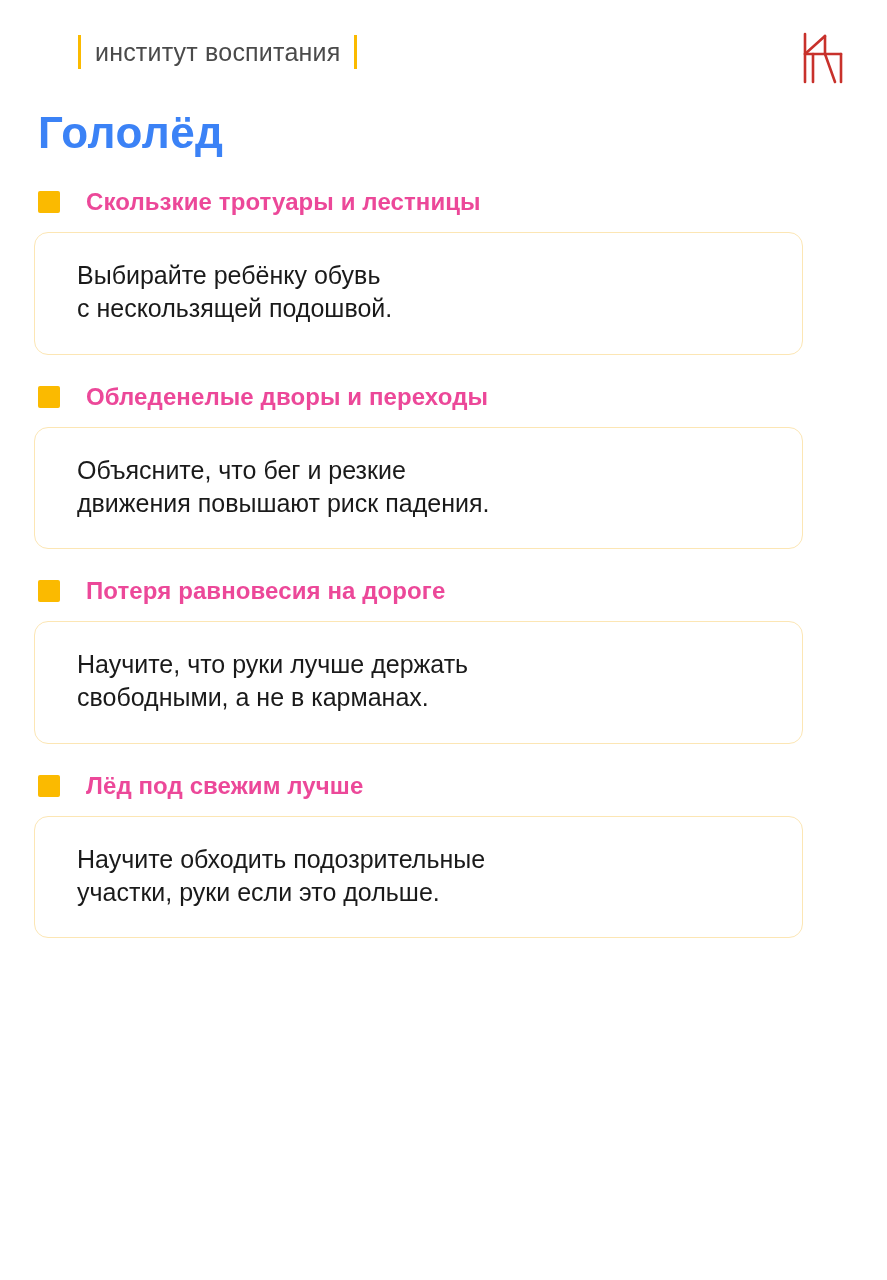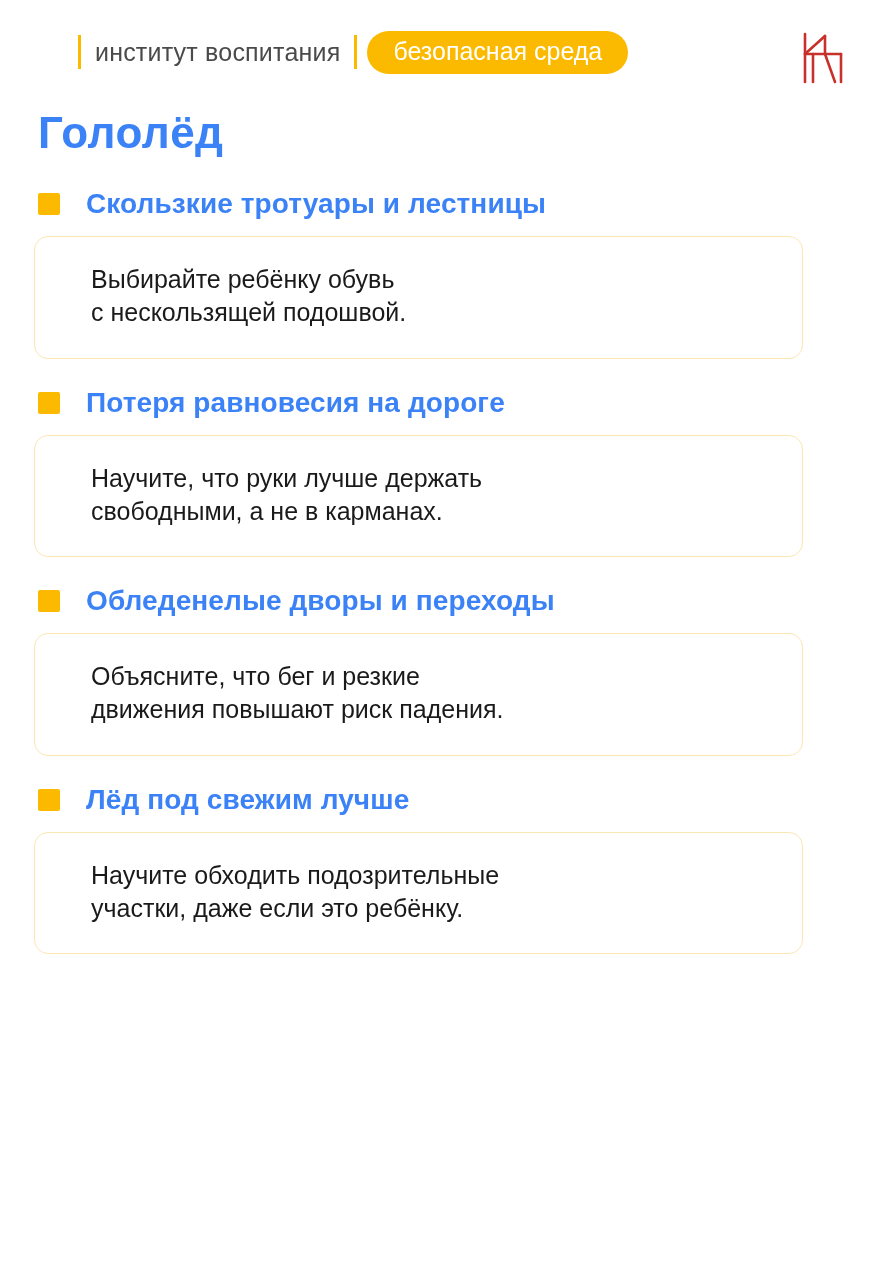--- a/index.html
+++ b/index.html
@@ -88,30 +88,30 @@
   }
   .bullet {
     width: 22px;
     height: 22px;
     background: #FBBA00;
     border-radius: 2px;
     flex: 0 0 auto;
     margin-right: 26px;
   }
   .block-title {
-    font-size: 28px;
+    font-size: 24px;
     font-weight: bold;
-    color: #3b82f6;
+    color: #ec4899;
     letter-spacing: .1px;
     text-align: right;
   }
   .card {
     border: 1.5px solid #FCE6B4;
     border-radius: 14px;
-    padding: 26px 30px 28px 56px;
+    padding: 26px 30px 28px 42px;
     box-sizing: border-box;
     background: #ffffff;
     margin-left: 0;
     margin-right: 50px;
   }
   .card-text {
     font-size: 25px;
     color: #1a1a1a;
     line-height: 1.33;
     white-space: pre-line;
@@ -120,21 +120,20 @@
 </head>
 <body>
 
 <div class="page">
 
   <div class="header">
     <div class="brand">
       <div class="brand-bar"></div>
       <div class="brand-text">институт воспитания</div>
       <div class="brand-divider"></div>
-      <div class="pill">безопасная среда</div>
     </div>
     <svg class="logo" viewBox="0 0 62 56">
       <g stroke="#C8312B" stroke-width="2.6" fill="none" stroke-linecap="round">
         <line x1="14" y1="4" x2="14" y2="52"></line>
         <line x1="14" y1="24" x2="50" y2="24"></line>
         <line x1="50" y1="24" x2="50" y2="52"></line>
         <line x1="14" y1="24" x2="34" y2="6"></line>
         <line x1="34" y1="6" x2="34" y2="24"></line>
         <line x1="34" y1="24" x2="44" y2="52"></line>
         <line x1="22" y1="24" x2="22" y2="52"></line>
@@ -151,43 +150,43 @@
     </div>
     <div class="card">
       <div class="card-text">Выбирайте ребёнку обувь
 с нескользящей подошвой.</div>
     </div>
   </div>
 
   <div class="block">
     <div class="block-head">
       <span class="bullet"></span>
+      <span class="block-title">Обледенелые дворы и переходы</span>
+    </div>
+    <div class="card">
+      <div class="card-text">Объясните, что бег и резкие
+движения повышают риск падения.</div>
+    </div>
+  </div>
+
+  <div class="block">
+    <div class="block-head">
+      <span class="bullet"></span>
       <span class="block-title">Потеря равновесия на дороге</span>
     </div>
     <div class="card">
       <div class="card-text">Научите, что руки лучше держать
 свободными, а не в карманах.</div>
     </div>
   </div>
 
   <div class="block">
     <div class="block-head">
       <span class="bullet"></span>
-      <span class="block-title">Обледенелые дворы и переходы</span>
-    </div>
-    <div class="card">
-      <div class="card-text">Объясните, что бег и резкие
-движения повышают риск падения.</div>
-    </div>
-  </div>
-
-  <div class="block">
-    <div class="block-head">
-      <span class="bullet"></span>
       <span class="block-title">Лёд под свежим лучше</span>
     </div>
     <div class="card">
       <div class="card-text">Научите обходить подозрительные
-участки, даже если это ребёнку.</div>
+участки, руки если это дольше.</div>
     </div>
   </div>
 
 </div>
 
 </body></html>

